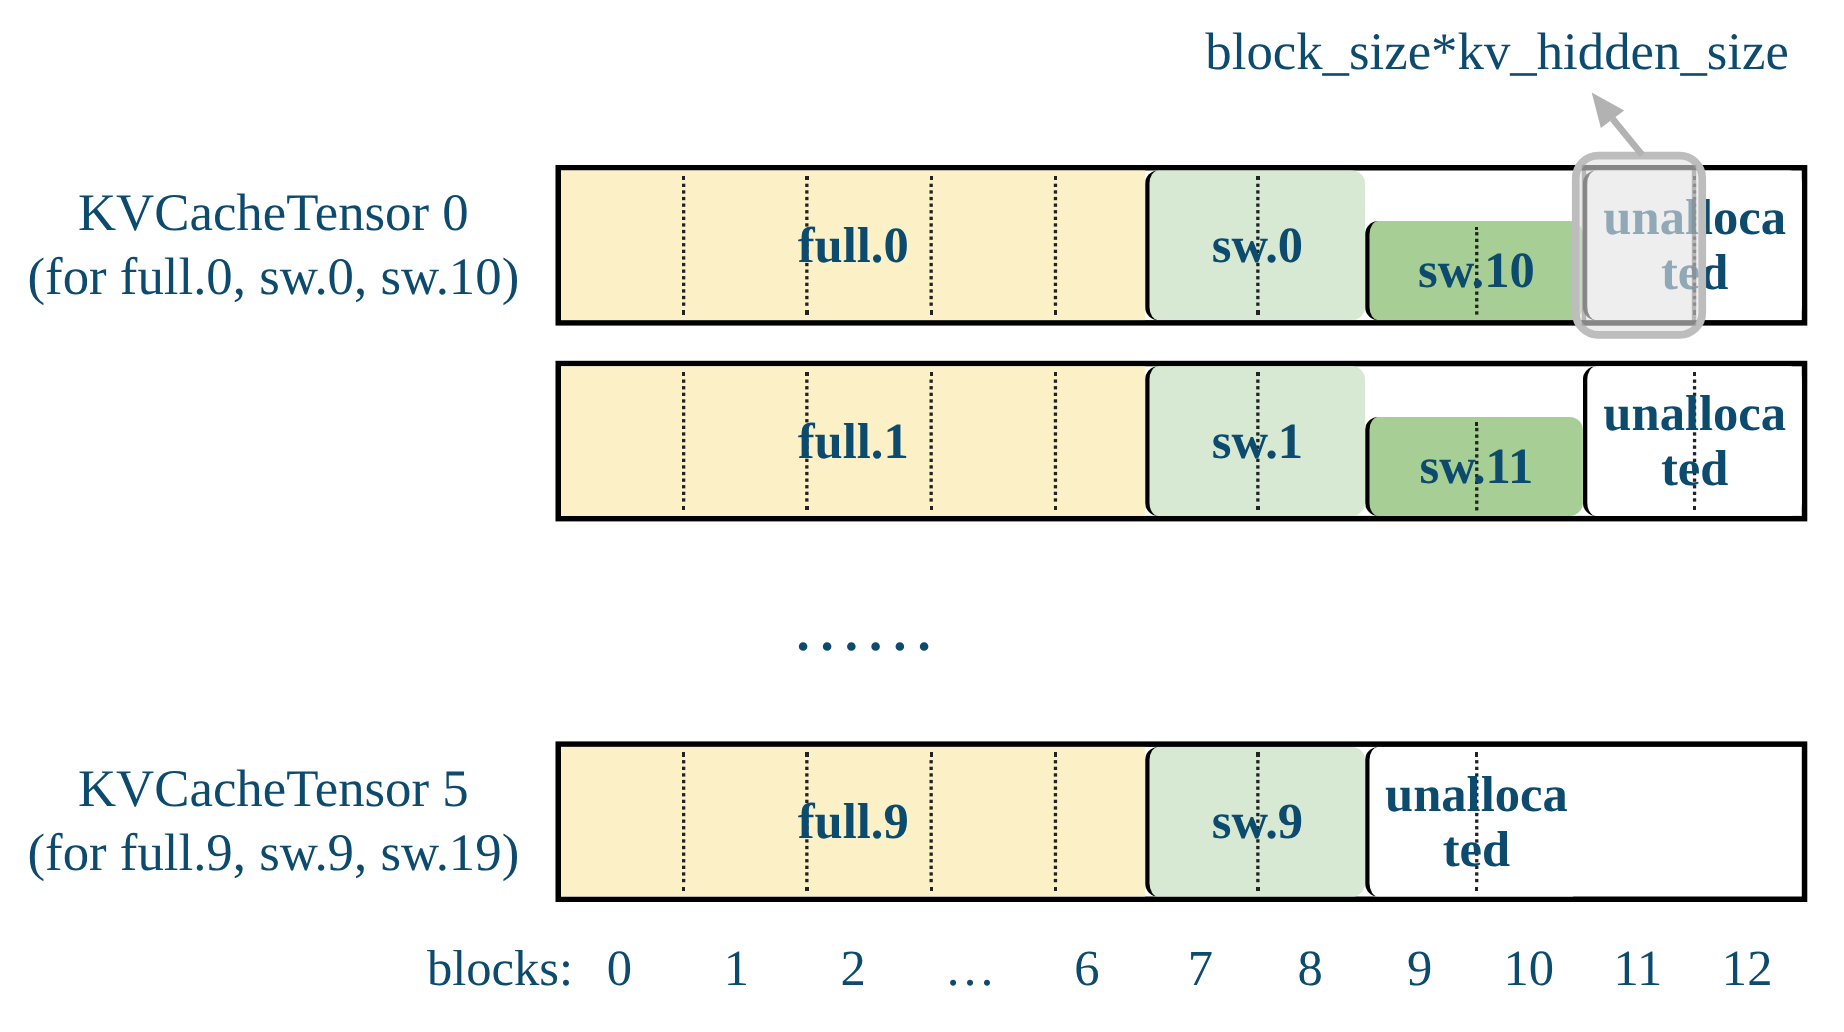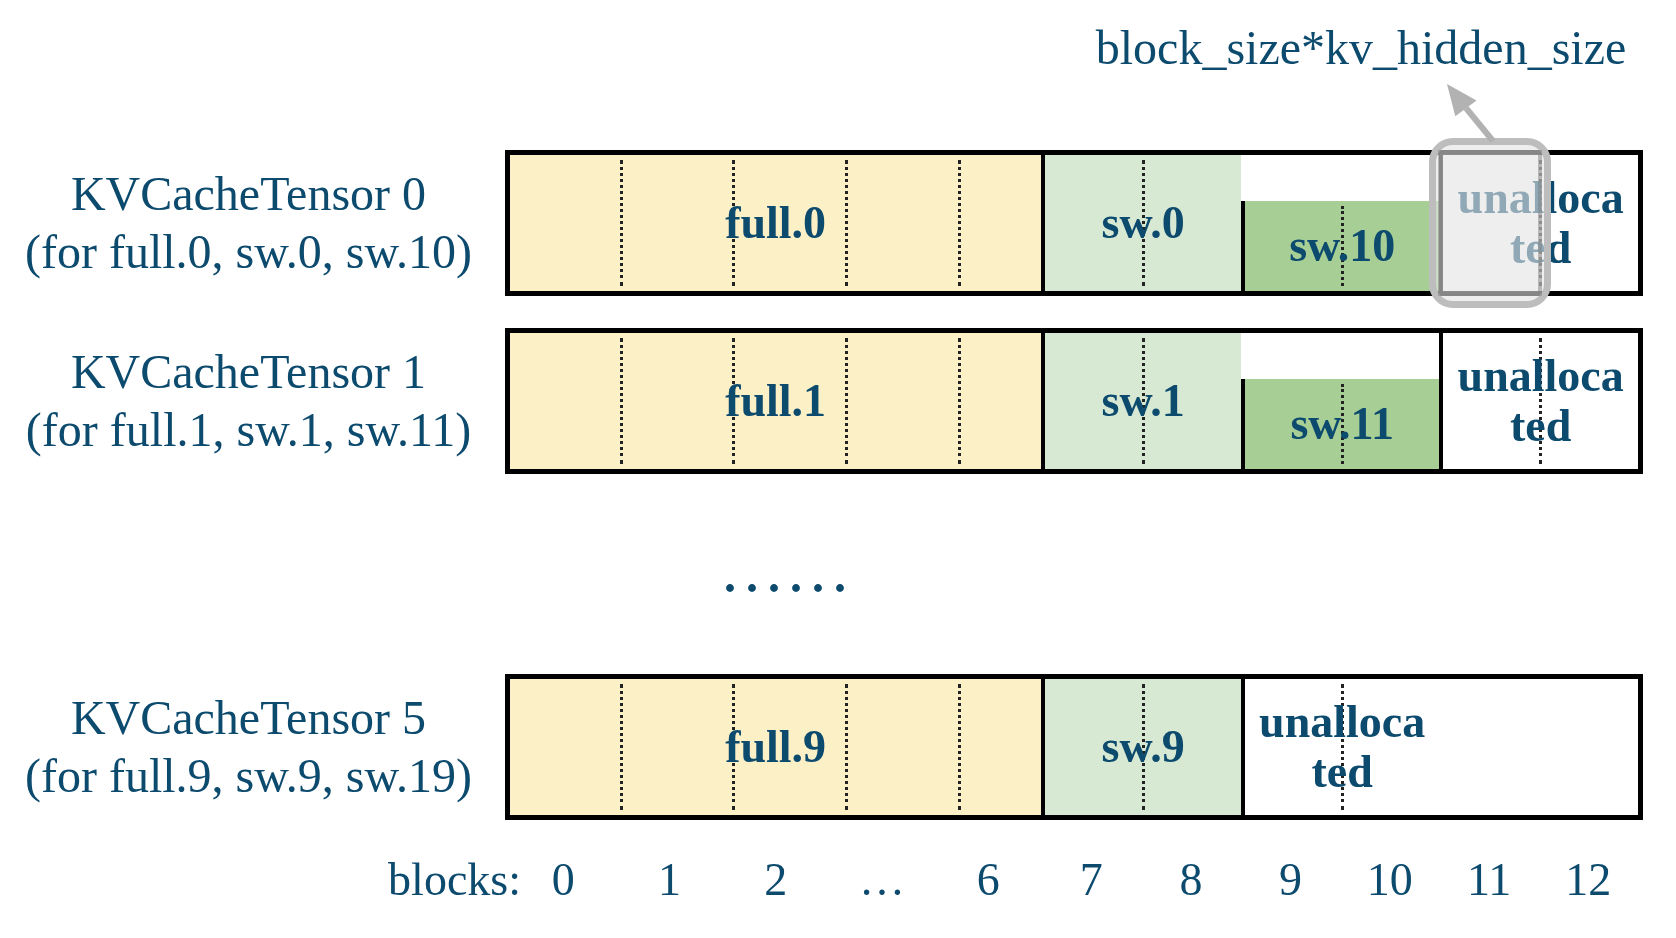--- a/index.html
+++ b/index.html
@@ -23,21 +23,21 @@
     position:absolute;left:0;top:0;width:497px;height:100%;
     display:flex;flex-direction:column;justify-content:center;align-items:center;
     font-size:48px;line-height:58px;text-align:center;white-space:nowrap;
   }
   .bar{
     position:absolute;left:505px;top:0;width:1138px;height:100%;
     box-sizing:border-box;border:5px solid #000;background:#fff;
     display:flex;
   }
   .seg{position:relative;box-sizing:border-box;display:flex;}
-  .seg + .seg{border-left:4px solid #000;}
+  .seg + .seg{border-left:4px solid #000;border-radius:12px;}
   .seg-full   {flex:0 0 47.1%;background:var(--c-full,#fbf0c6);gap:29px;}
   .seg-sw-low {flex:0 0 17.7%;background:var(--c-sw-low,#d7e9d2);}
   .seg-sw-high{flex:0 0 17.6%;background:var(--c-sw-high,#a7ce95);margin-top:46px;}
   .seg-unalloc{flex:0 0 17.6%;background:var(--c-unallocated,#ffffff);}
   .cell{flex:1 1 0;margin:5px 0;}
   .cell + .cell{border-left:3px dotted #222;}
   .seg-label{
     position:absolute;inset:0;display:flex;align-items:center;justify-content:center;
     font-weight:700;font-size:46px;line-height:50px;z-index:2;
   }
@@ -118,24 +118,20 @@
           </div>
       </div>
     </div>
   </div>
 
   <div class="block-highlight">
     <div class="inner-rect"></div>
   </div>
 
   <div class="tensor-row row-1">
-    <div class="row-label">
-      <div>KVCacheTensor 1</div>
-      <div>(for full.1, sw.1, sw.11)</div>
-    </div>
     <div class="bar">
       <div class="seg seg-full">
         <div class="cell"></div>
         <div class="cell"></div>
         <div class="cell"></div>
         <div class="cell"></div>
         <div class="cell"></div>
         <div class="seg-label">full.1</div>
       </div>
       <div class="seg seg-sw-low">

